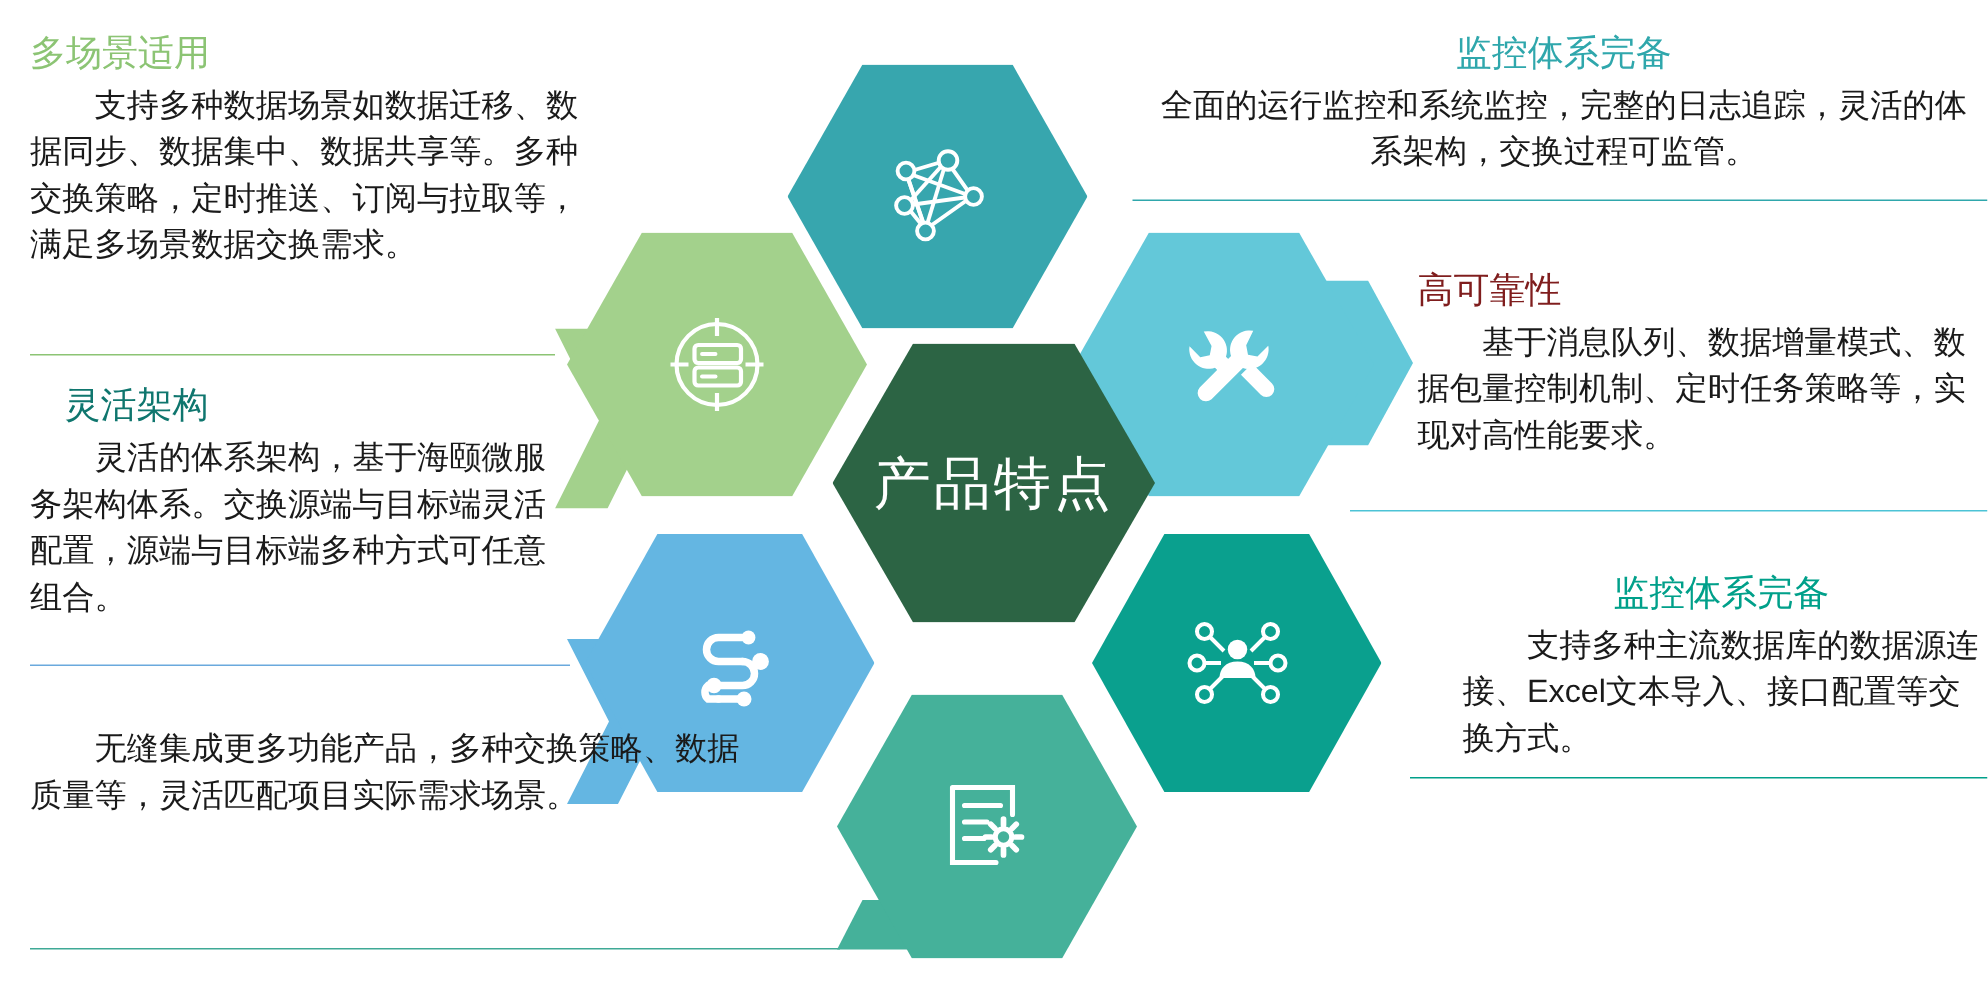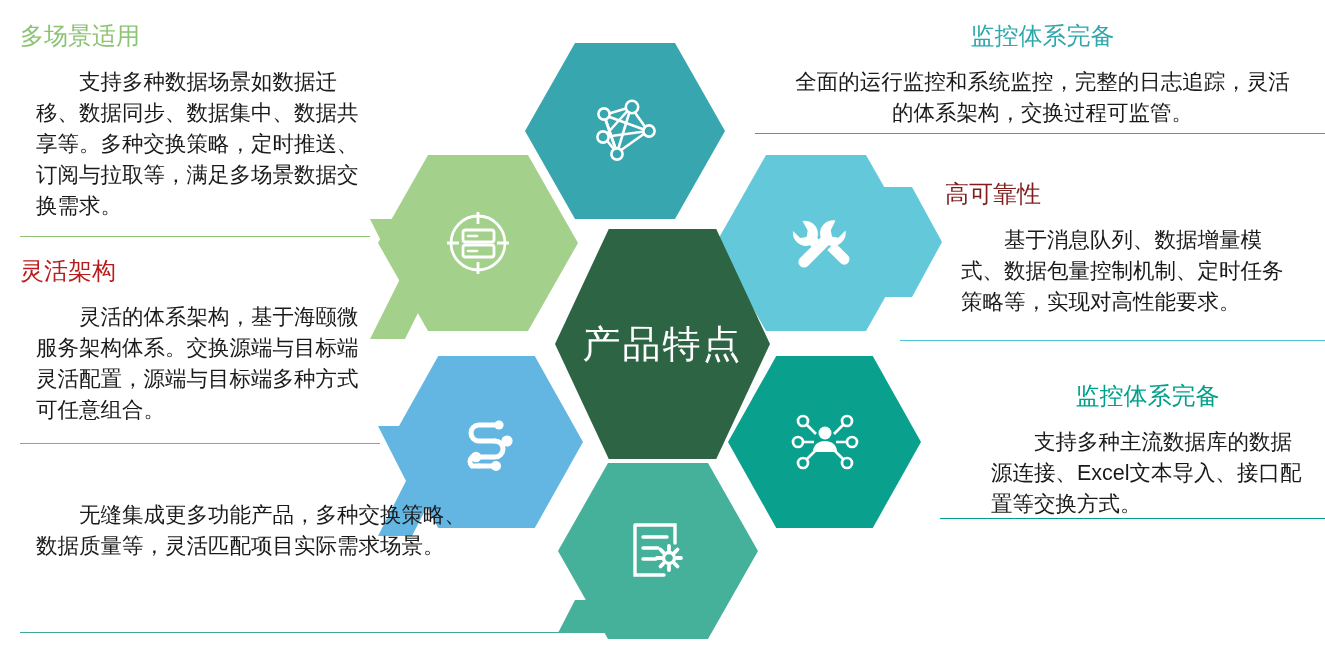--- a/index.html
+++ b/index.html
@@ -18,21 +18,21 @@
     font-size:24px;
     font-weight:normal;
     margin:0 0 4px 0;
     line-height:1.2;
     white-space:nowrap;
   }
   .block .body{
     font-size:21.5px;
     color:#1a1a1a;
     line-height:1.45;
-    margin:16px;
+    margin:0;
     text-indent:2em;
   }
   .block.right .heading{text-align:left;}
   .block.right .body{text-align:left;}
 
   
   .divider{position:absolute;height:0;border-top:1.5px solid #000;}
 
   
   .chev{position:absolute;}
@@ -148,21 +148,21 @@
       <svg width="78" height="78" viewBox="0 0 78 78">
         <g fill="#ffffff">
           <path d="M58.5 16.5 a13 13 0 0 0 -14.8 16.9 L22.8 54.3 a5.6 5.6 0 0 0 7.9 7.9 L51.6 41.3 A13 13 0 0 0 68.5 26.5 l-7.2 7.2 -6.3 -1.2 -1.2 -6.3 z"></path>
           <path d="M25.5 17 a13 13 0 0 1 14.8 16.9 l4.5 4.5 -7.3 7.3 -4.5 -4.5 A13 13 0 0 1 16 26.9 l7.2 7.2 6.3 -1.2 1.2 -6.3 z"></path>
           <path d="M50.3 45.9 l7.5 -7.5 13.2 13.2 a5.3 5.3 0 0 1 -7.5 7.5 z"></path>
         </g>
       </svg>
     </span>
   </div>
 
-  <div class="hex-center" style="left:555px;top:229px;width:215px;height:230px;background:#2c6444;">
+  <div class="hex-center" style="left:555px;top:229px;width:215px;height:186px;background:#2c6444;">
     <span class="center-label">产品特点</span>
   </div>
 
   <div class="hex" style="left:390px;top:356px;width:193px;height:172px;background:#64b6e2;">
     <span>
       <svg width="76" height="76" viewBox="0 0 76 76" fill="none" stroke="#ffffff" stroke-width="5" stroke-linecap="round">
         <path d="M49 21 L30 21 A8 8 0 0 0 30 37 L46 37"></path>
         <path d="M46 37 A8 8 0 0 1 46 53 L30 53"></path>
         <path d="M30 53 L23 53 A6 6 0 0 0 23 62 L30 62"></path>
         <path d="M30 62 L44 62"></path>
@@ -208,21 +208,21 @@
       </svg>
     </span>
   </div>
 
   <div class="block left" style="left:20px;top:22px;width:375px;">
     <p class="heading" style="color:#8cc474;">多场景适用</p>
     <p class="body">支持多种数据场景如数据迁移、数据同步、数据集中、数据共享等。多种交换策略，定时推送、订阅与拉取等，满足多场景数据交换需求。</p>
   </div>
 
   <div class="block left" style="left:20px;top:257px;width:355px;">
-    <p class="heading" style="color:#b91c1c;">灵活架构</p>
+    <p class="heading" style="color:#0f766e;margin-left:23px;">灵活架构</p>
     <p class="body">灵活的体系架构，基于海颐微服务架构体系。交换源端与目标端灵活配置，源端与目标端多种方式可任意组合。</p>
   </div>
 
   <div class="block left" style="left:20px;top:484px;width:480px;">
     <p class="body">无缝集成更多功能产品，多种交换策略、数据质量等，灵活匹配项目实际需求场景。</p>
   </div>
 
   <div class="block right" style="left:770px;top:22px;width:545px;">
     <p class="heading" style="color:#2fa7ac;text-align:center;">监控体系完备</p>
     <p class="body" style="text-align:center;text-indent:0;">全面的运行监控和系统监控，完整的日志追踪，灵活的体系架构，交换过程可监管。</p>

